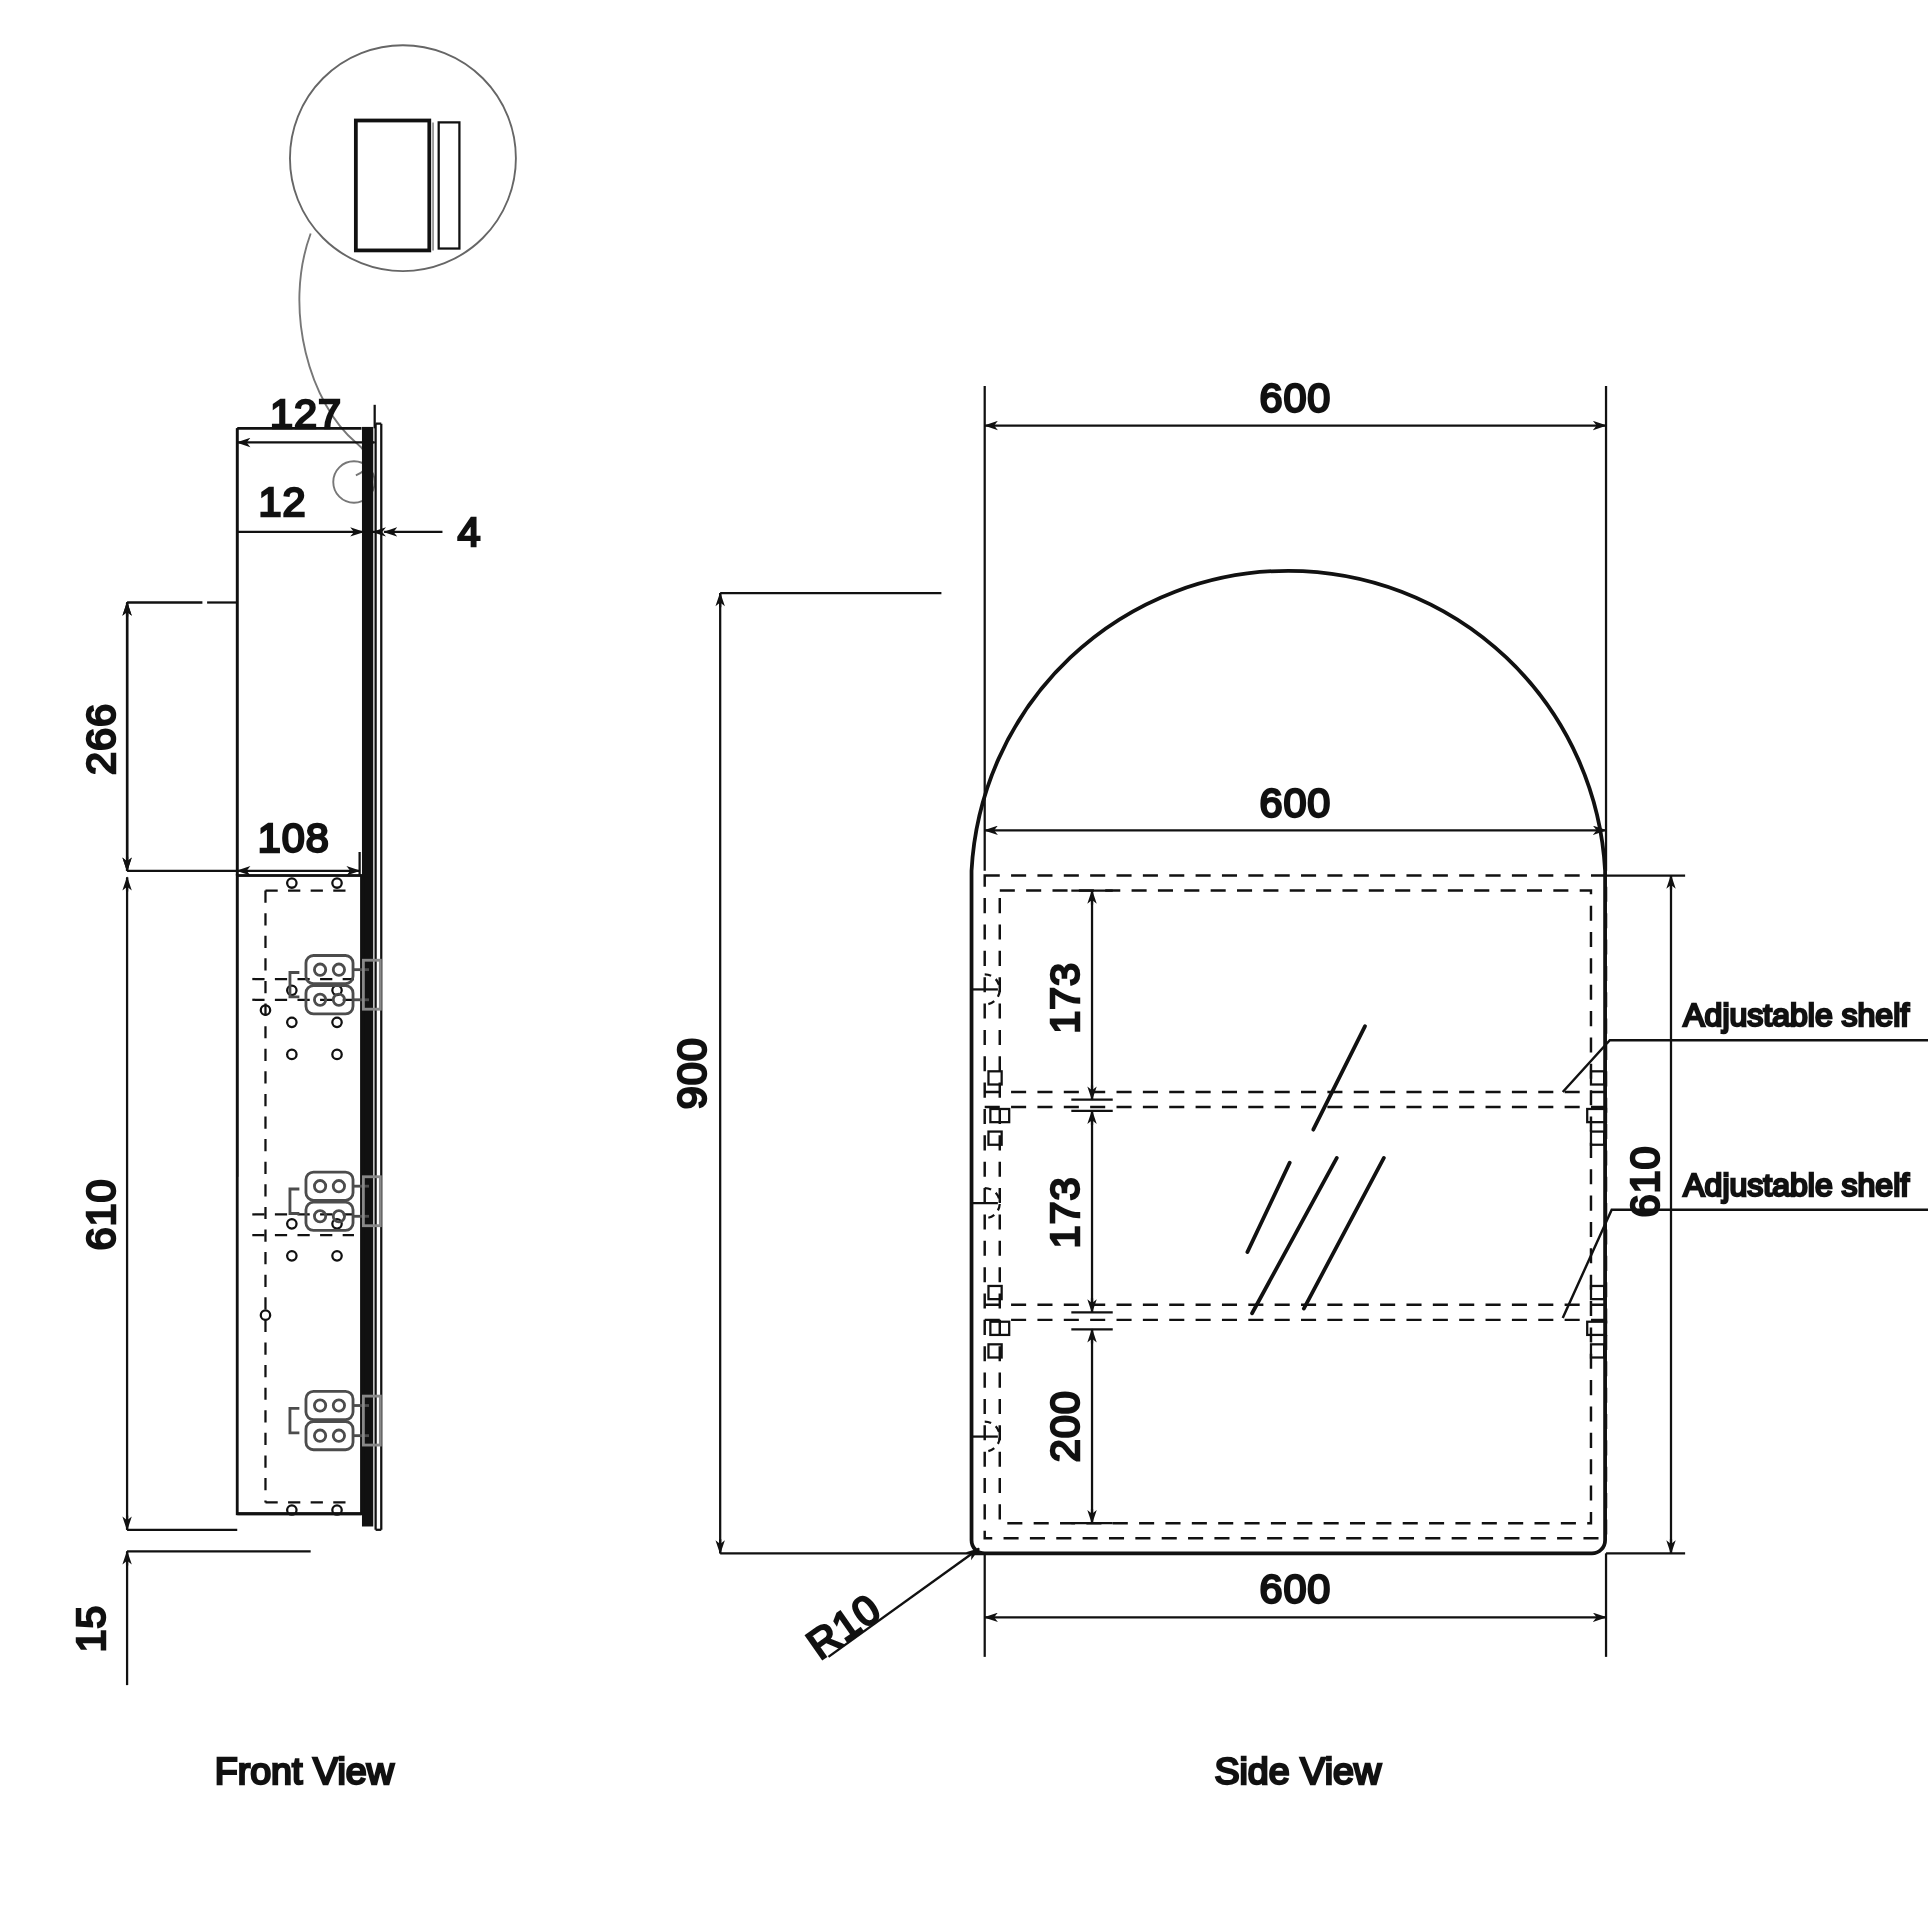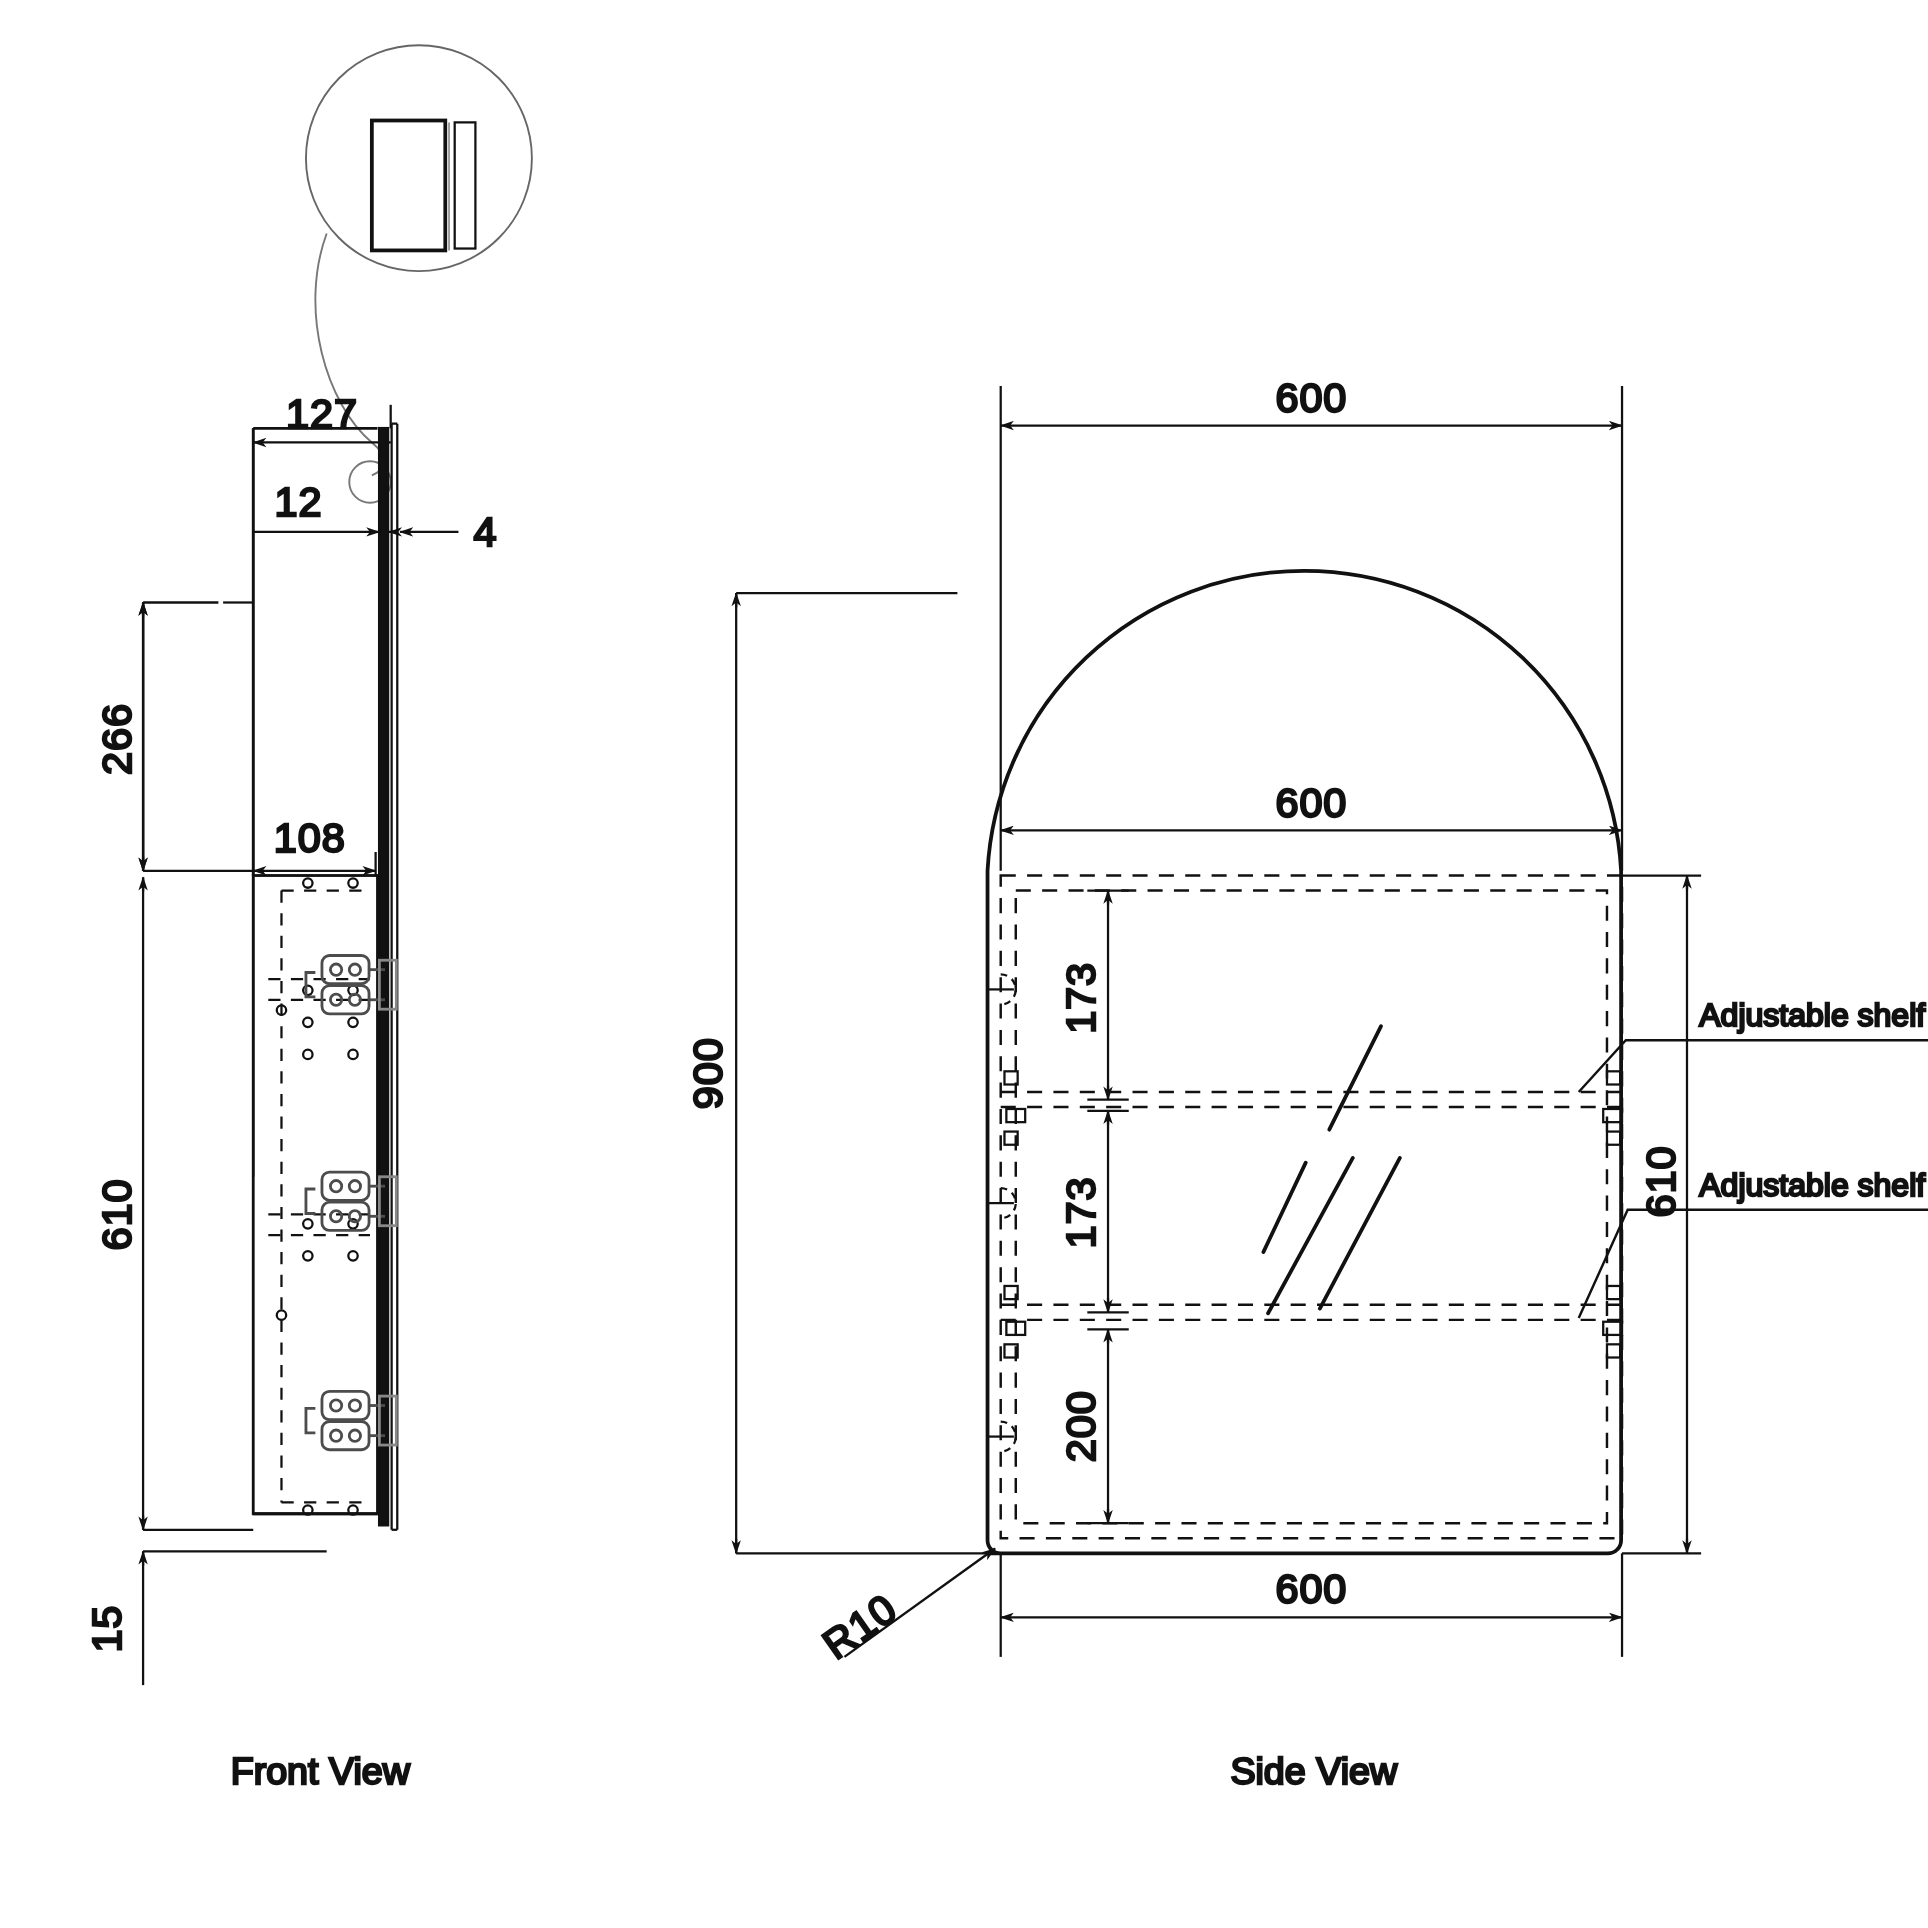--- a/index.html
+++ b/index.html
@@ -1,18 +1,18 @@
 <!DOCTYPE html>
 <html style="font-size:15px"><head>
 <meta charset="utf-8">
 <style>
   html,body{margin:0;padding:0;background:#ffffff;}
   body{width:1928px;height:1928px;position:relative;overflow:hidden;
        font-family:"Liberation Sans", sans-serif;color:#1a1a1a;}
-  #sheet{position:absolute;left:16px;top:0;width:1532px;height:1928px;}
+  #sheet{position:absolute;left:0;top:0;width:1532px;height:1928px;}
   svg{display:block;}
   text{font-family:"Liberation Sans", sans-serif;fill:#111;}
   .dimtxt{font-size:44px;letter-spacing:1px;}
   .notetxt{font-size:34px;}
   .viewtxt{font-size:40px;}
 </style>
 </head>
 <body>
 
 <div id="sheet">

